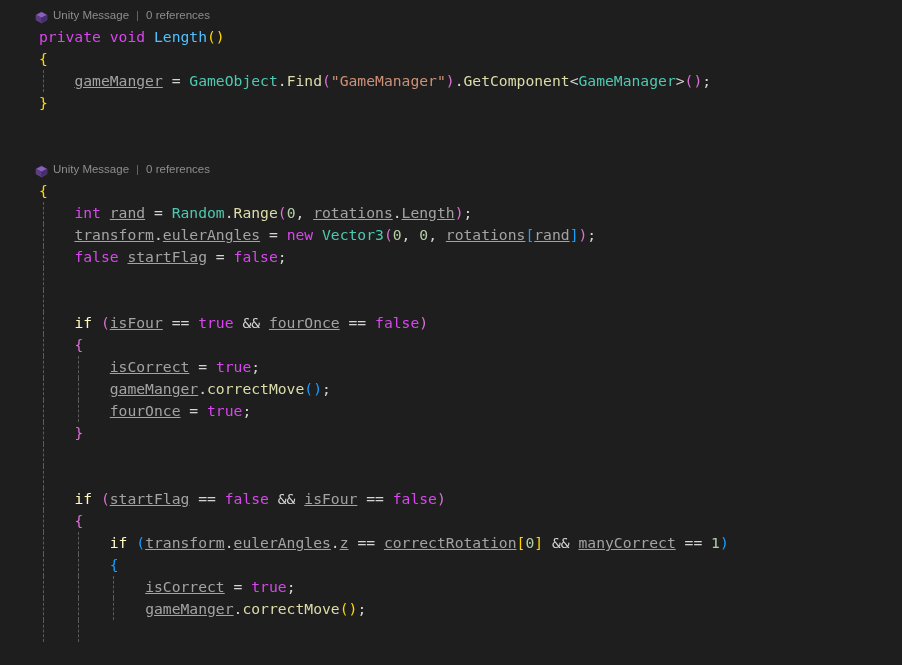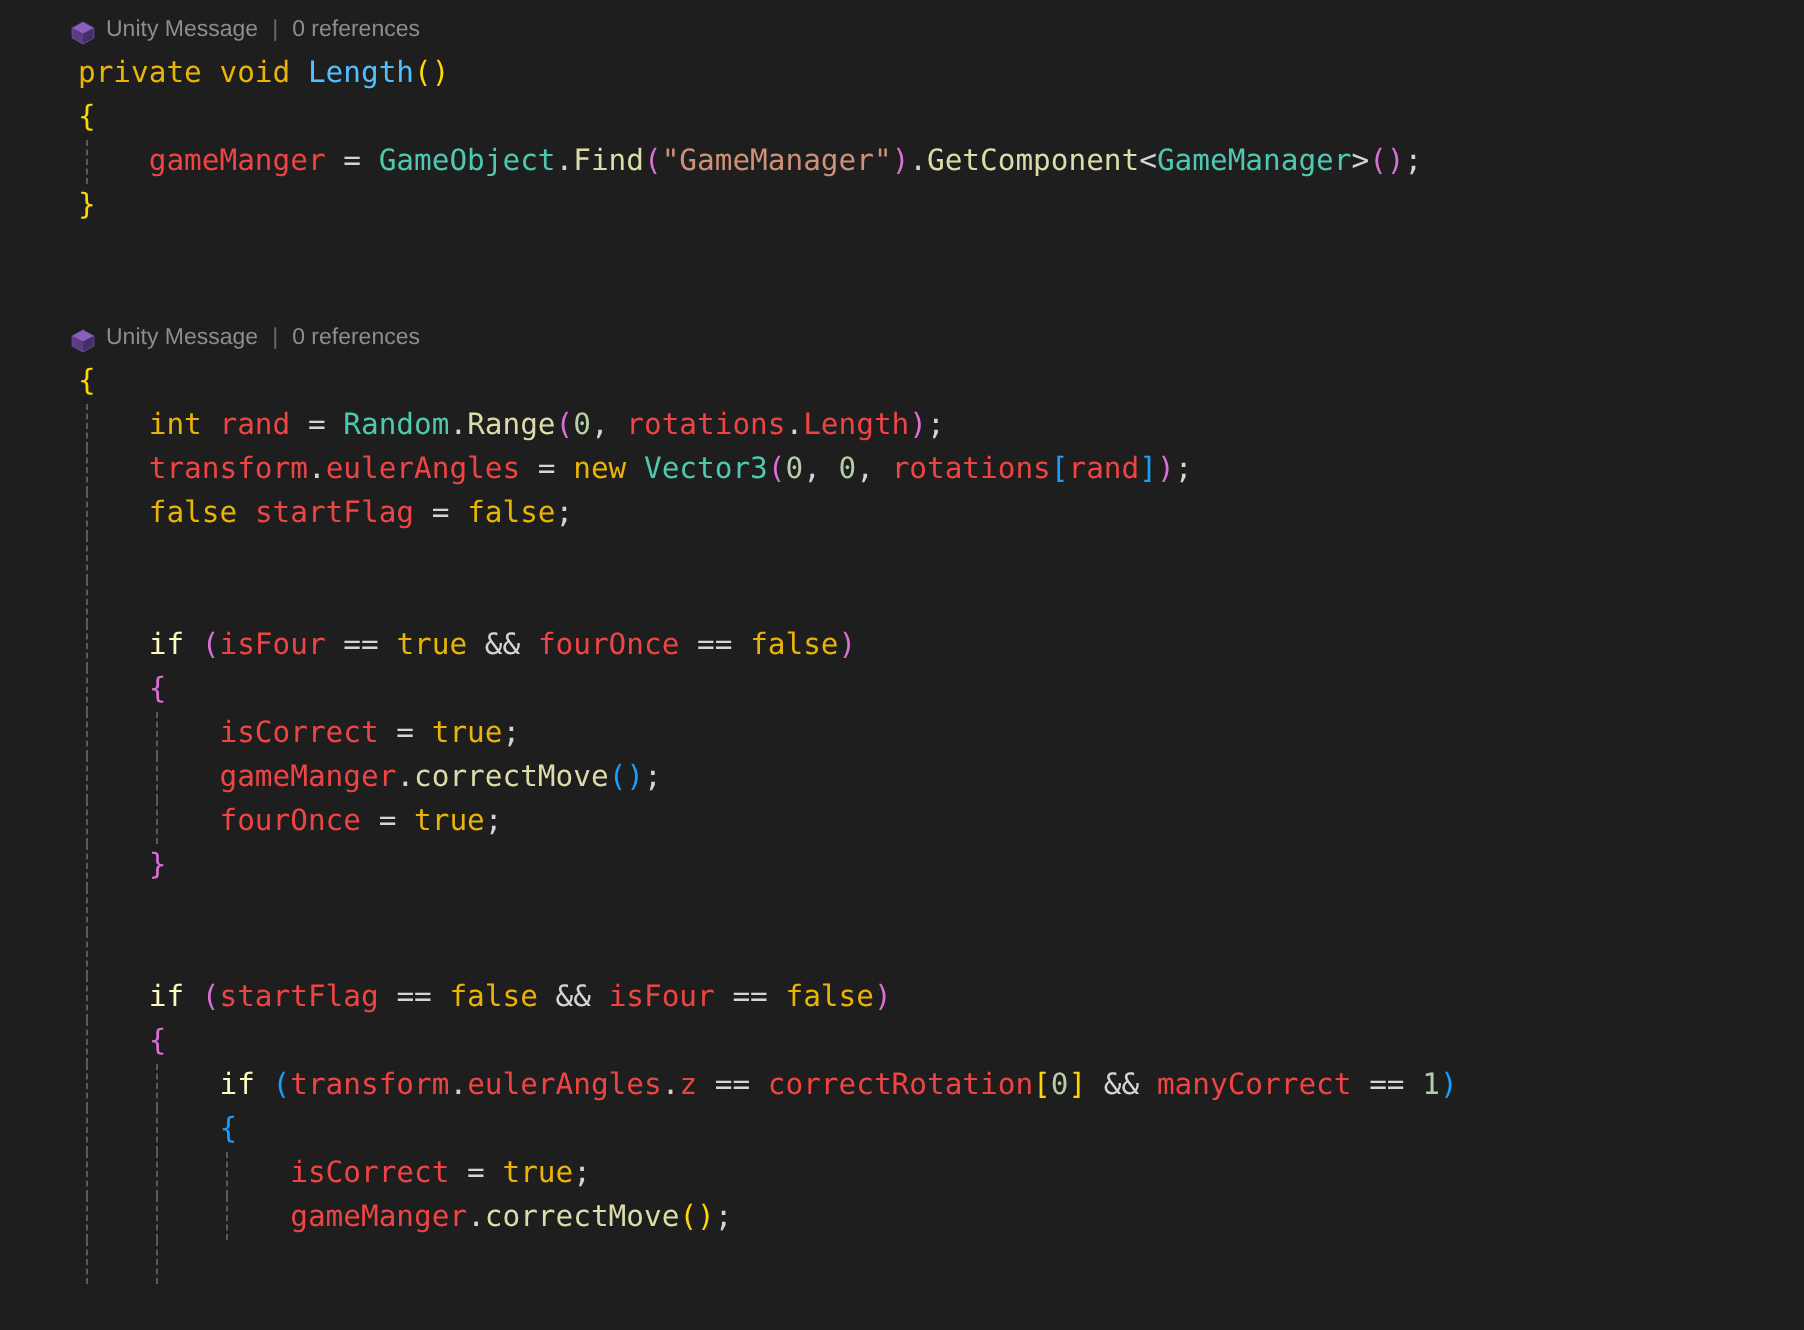--- a/index.html
+++ b/index.html
@@ -71,26 +71,26 @@
     width: 0px;
     height: 22px;
     border-left: 1px dashed #707070;
     opacity: .75;
   }
   .g1 { left: 24px; }
   .g2 { left: 59px; }
   .g3 { left: 94px; }
 
   
-  .kw    { color: #eab308; }  
+  .kw    { color: #d946ef; }  
   .ctrl  { color: #fef9c3; }  
   .type  { color: #4ec9b0; }  
   .meth  { color: #dcdcaa; }  
   .methb { color: #4fc1ff; }  
-  .var   { color: #ef4444; }  
+  .var   { color: #a3a3a3; text-decoration: underline; }  
   .str   { color: #ce9178; }  
   .num   { color: #b5cea8; }  
   .punc  { color: #d4d4d4; }
   .op    { color: #d4d4d4; }
   .brc1  { color: #ffd700; }
   .brc2  { color: #da70d6; }
   .brc3  { color: #179fff; }
 </style>
 </head>
 <body>

